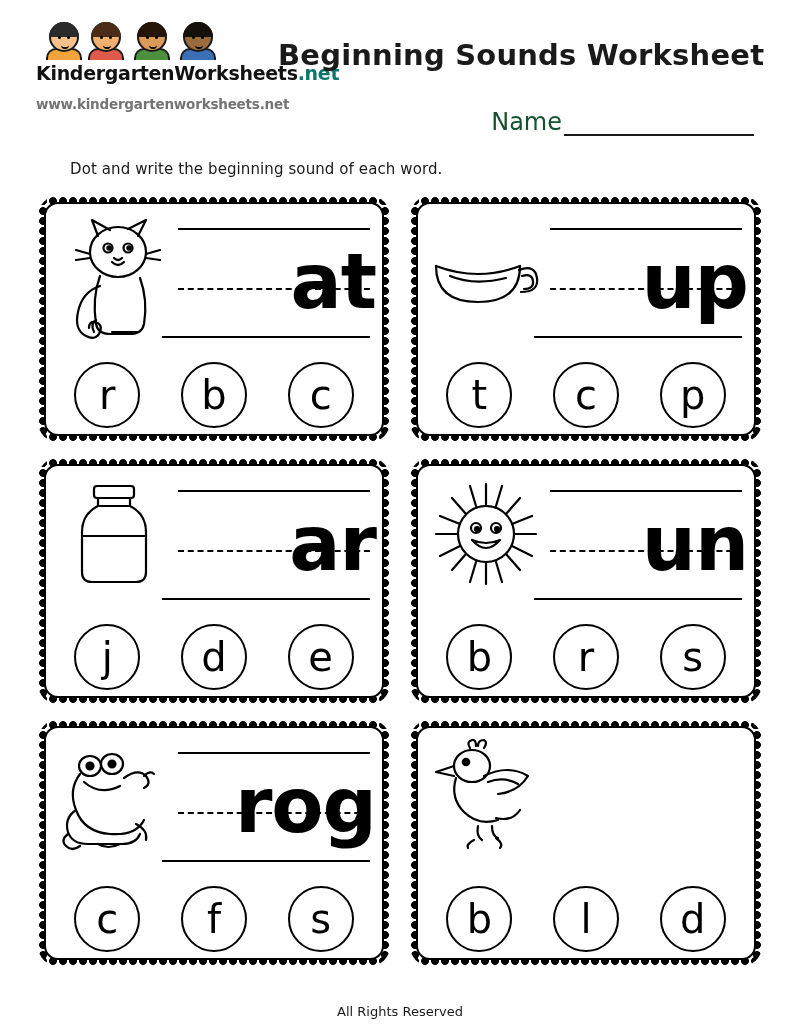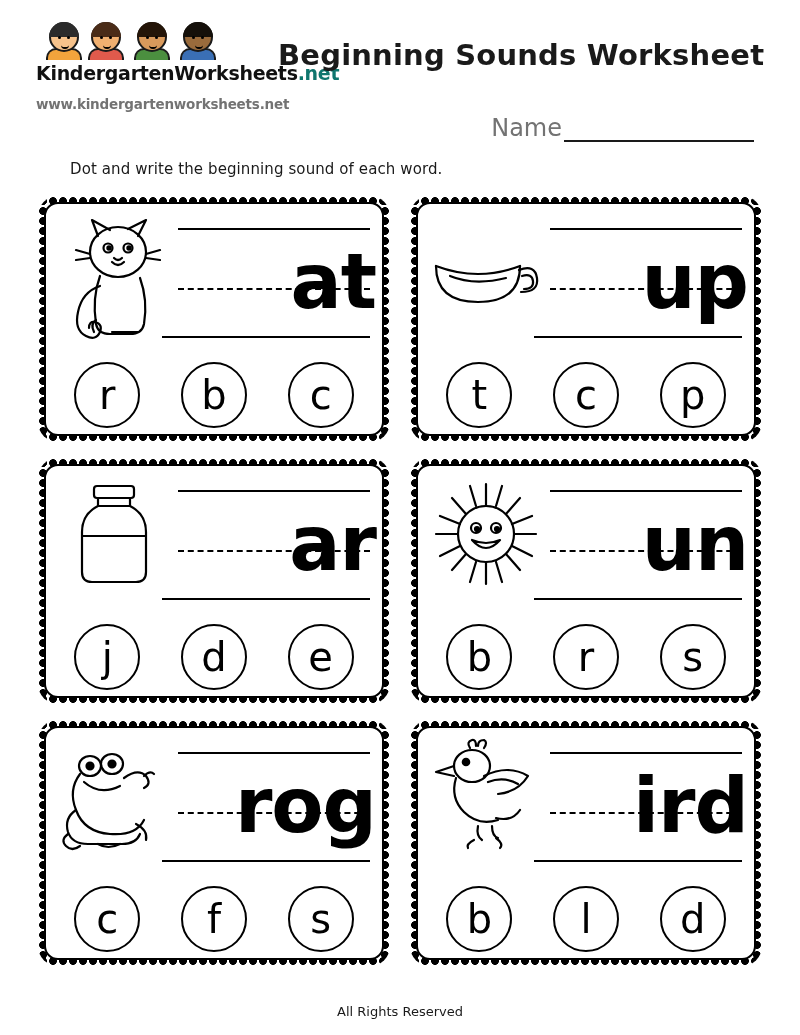--- a/index.html
+++ b/index.html
@@ -130,23 +130,23 @@
     top: 38px;
     font-size: 29px;
     font-weight: bold;
     color: #1a1a1a;
     letter-spacing: 0.2px;
     font-family: "DejaVu Sans", sans-serif;
   }
   .name-line {
     position: absolute;
     right: 46px;
-    top: 114px;
+    top: 108px;
     font-size: 24px;
-    color: #737373;
+    color: #14532d;
     white-space: nowrap;
   }
   .name-line .rule {
     display: inline-block;
     width: 190px;
     border-bottom: 2px solid #1a1a1a;
     height: 20px;
     vertical-align: bottom;
     margin-left: 2px;
   }
@@ -521,26 +521,20 @@
           <circle cx="40" cy="24" r="3.2" fill="#000"></circle>
           <path d="M28 28 L10 34 L28 38"></path>
           <path d="M30 40 q-6 20 8 34 q14 14 34 8"></path>
           <path d="M58 38 q24 -12 44 0 q-10 16 -30 18"></path>
           <path d="M62 44 q16 -6 30 2"></path>
           <path d="M70 80 q16 4 24 -8"></path>
           <path d="M52 88 q-2 10 4 14 M66 88 q0 10 6 12"></path>
           <path d="M48 102 q-8 4 -6 8 M70 100 q8 6 4 10"></path>
         </svg>
       </div>
-      <div class="writing-area">
-        <div class="rule-top"></div>
-        <div class="rule-mid"></div>
-        <div class="rule-bot"></div>
-        <div class="word-ending">ird</div>
-      </div>
     </div>
     <div class="choices">
       <div class="choice">b</div>
       <div class="choice">l</div>
       <div class="choice">d</div>
     </div>
   </div>
 
 </div>
 

